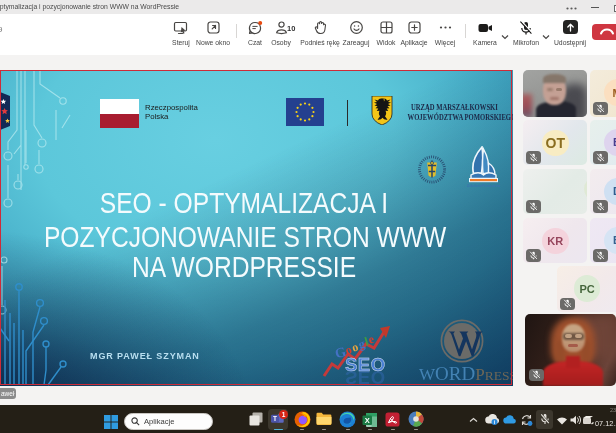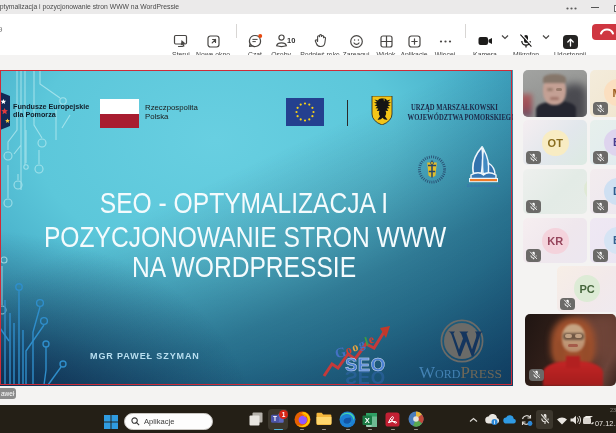--- a/index.html
+++ b/index.html
@@ -5,21 +5,21 @@
   html,body{margin:0;padding:0;}
   body{width:616px;height:433px;overflow:hidden;font-family:"Liberation Sans",sans-serif;}
   #app{position:relative;width:616px;height:433px;background:#f4f3f2;overflow:hidden;}
   .abs{position:absolute;}
   
   #titlebar{left:0;top:0;width:616px;height:14px;background:#ebeaea;}
   #titletext{left:-4px;top:2.5px;font-size:6.8px;color:#4a4a4a;white-space:nowrap;}
   
   #toolbar{left:0;top:14px;width:616px;height:41px;background:#ffffff;border-bottom:1px solid #e3e1e0;}
   .tbtn{position:absolute;top:20px;width:44px;text-align:center;}
-  .tbtn .ic{height:17px;display:flex;align-items:flex-end;justify-content:center;margin-top:12px;}
+  .tbtn .ic{height:17px;display:flex;align-items:flex-start;justify-content:center;}
   .tbtn .lb{font-size:6.8px;color:#444;margin-top:2px;white-space:nowrap;}
   .tdiv{position:absolute;top:24px;width:1px;height:14px;background:#d8d6d4;}
   .tline{left:0;width:488px;text-align:center;color:#f4fbfd;font-size:30px;line-height:30px;white-space:nowrap;transform:scaleX(0.82);transform-origin:244px 0;}
   
   #stage{left:0;top:55px;width:616px;height:350px;background:#f4f3f2;}
   
   #slide{left:0;top:69.5px;width:513px;height:316.5px;overflow:hidden;
      background:
        radial-gradient(ellipse 400px 265px at -35px 350px, rgba(7,22,56,0.9), rgba(7,22,56,0) 72%),
        linear-gradient(155deg, rgba(3,28,58,0) 38%, rgba(3,28,58,0.38) 68%, rgba(3,28,58,0.55) 97%),
@@ -238,21 +238,20 @@
         <path d="M0 258 L9 271"></path>
       </g>
     </svg>
 
     <svg class="abs" style="left:0;top:22.5px;" width="10" height="38" viewBox="0 0 10 38">
       <path d="M0 0 L10 4 V34 L0 38 Z" fill="#122a56"></path>
       <path d="M3.4 7 l.8 1.7 1.9 .15 -1.4 1.3 .4 1.9 -1.7 -1 -1.7 1 .4 -1.9 -1.4 -1.3 1.9 -.15 z" fill="#ffffff"></path>
       <path d="M4.6 16 l1 2.1 2.3 .15 -1.7 1.6 .5 2.3 -2.1 -1.2 -2.1 1.2 .5 -2.3 -1.7 -1.6 2.3 -.15 z" fill="#e03a3e"></path>
       <path d="M7.5 26.5 l.7 1.5 1.7 .1 -1.3 1.2 .4 1.7 -1.5 -.9 -1.5 .9 .4 -1.7 -1.3 -1.2 1.7 -.1 z" fill="#f5c93f"></path>
     </svg>
-    <div class="abs" style="left:13px;top:33px;font-size:7.2px;line-height:8.8px;font-weight:bold;color:#111c28;letter-spacing:0;">Fundusze Europejskie<br>dla Pomorza</div>
 
     <div class="abs" style="left:100px;top:29.5px;width:39px;height:29px;">
       <div style="width:100%;height:50%;background:#ffffff;"></div>
       <div style="width:100%;height:50%;background:#a81d30;"></div>
     </div>
     <div class="abs" style="left:145px;top:33.5px;font-size:7.8px;line-height:9px;color:#1a1a1a;">Rzeczpospolita<br>Polska</div>
 
 
     <div class="abs" style="left:286px;top:28.5px;width:38px;height:28px;background:#24408f;">
       <svg width="38" height="28" viewBox="0 0 38 28">
@@ -328,21 +327,21 @@
       </svg>
     </div>
 
     <div class="abs" style="left:440px;top:249.5px;width:44px;height:44px;">
       <svg width="44" height="44" viewBox="0 0 44 44">
         <circle cx="22" cy="22" r="20.6" fill="none" stroke="#6b6b68" stroke-width="1.7"></circle>
         <circle cx="22" cy="22" r="18" fill="#6b6b68"></circle>
         <path d="M6.5 12.5 h8.5 l-1.6 2 l5.6 16 l4 -11 l-1.9 -5 l-1.8 -2 h9 l-1.8 2 l5.5 16 l3.9 -11.6 q1.3 -4.2 -1 -6.4 h8 q-1.8 0.3 -3 4 l-6.5 20.8 h-1.7 l-5.6 -15 l-5.7 15 h-1.6 l-7.3 -21.5 q-1 -3 -3 -3.3 z" fill="#14355e"></path>
       </svg>
     </div>
-    <div class="abs" style="left:419px;top:293.5px;font-family:'Liberation Serif',serif;white-space:nowrap;"><span style="color:#4382b3;font-size:17px;">W</span><span style="color:#4382b3;font-size:12px;">ORD</span><span style="color:#6e6757;font-size:17px;">P</span><span style="color:#6e6757;font-size:13.5px;">RESS</span></div>
+    <div class="abs" style="left:419px;top:293.5px;font-family:'Liberation Serif',serif;white-space:nowrap;"><span style="color:#4382b3;font-size:17px;">W</span><span style="color:#4382b3;font-size:19px;">ORD</span><span style="color:#6e6757;font-size:17px;">P</span><span style="color:#6e6757;font-size:13.5px;">RESS</span></div>
   </div>
   <div class="abs" id="slideframe"></div>
   <div class="abs" id="ptag">aweł</div>
 
   <div id="sidebar">
 
     <div class="tile" style="left:523px;top:70px;width:63.5px;height:47px;background:linear-gradient(160deg,#a2a3a1,#949593 55%,#8a8b89);">
       <div style="position:absolute;left:-3px;top:24px;width:12px;height:23px;background:linear-gradient(180deg,#a86060,#9c4c55 50%,#6a5568);filter:blur(2.5px);"></div>
       <div style="position:absolute;left:36px;top:14px;width:28px;height:38px;background:#4a4a50;border-radius:45% 30% 0 0;filter:blur(4px);"></div>
       <div style="position:absolute;left:13px;top:31px;width:40px;height:18px;background:#252630;border-radius:48% 42% 0 0;filter:blur(1px);"></div>
@@ -359,21 +358,21 @@
     <div class="micbadge" style="left:592.5px;top:102px;">
         <svg width="9" height="9" viewBox="0 0 12 12" fill="none" stroke="#fff" stroke-width="1.2">
           <rect x="4.3" y="1" width="3.4" height="6" rx="1.7" fill="#fff" stroke="none"></rect>
           <path d="M2.5 6 a3.5 3.5 0 0 0 7 0 M6 9.5 V11"></path>
           <path d="M1.5 1 L10.5 10.5" stroke="#6b6a68" stroke-width="2.4"></path>
           <path d="M1.5 1 L10.5 10.5"></path>
         </svg>
       </div>
 
     <div class="tile" style="left:523px;top:119.8px;width:63.5px;height:45.7px;background:linear-gradient(135deg,#f5eef1,#e2e7ec 55%,#dcEae2);">
-      <div class="initial" style="left:19px;top:10px;width:26.5px;height:26.5px;background:#f8ecc3;color:#8a6d1f;font-size:11px;">OT</div>
+      <div class="initial" style="left:19px;top:10px;width:26.5px;height:26.5px;background:#f8ecc3;color:#8a6d1f;font-size:14px;">OT</div>
     </div>
     <div class="micbadge" style="left:526px;top:151px;">
         <svg width="9" height="9" viewBox="0 0 12 12" fill="none" stroke="#fff" stroke-width="1.2">
           <rect x="4.3" y="1" width="3.4" height="6" rx="1.7" fill="#fff" stroke="none"></rect>
           <path d="M2.5 6 a3.5 3.5 0 0 0 7 0 M6 9.5 V11"></path>
           <path d="M1.5 1 L10.5 10.5" stroke="#6b6a68" stroke-width="2.4"></path>
           <path d="M1.5 1 L10.5 10.5"></path>
         </svg>
       </div>
     <div class="tile" style="left:589.5px;top:119.8px;width:63px;height:45.7px;background:linear-gradient(135deg,#e7f0ec,#dfe9f0);">

